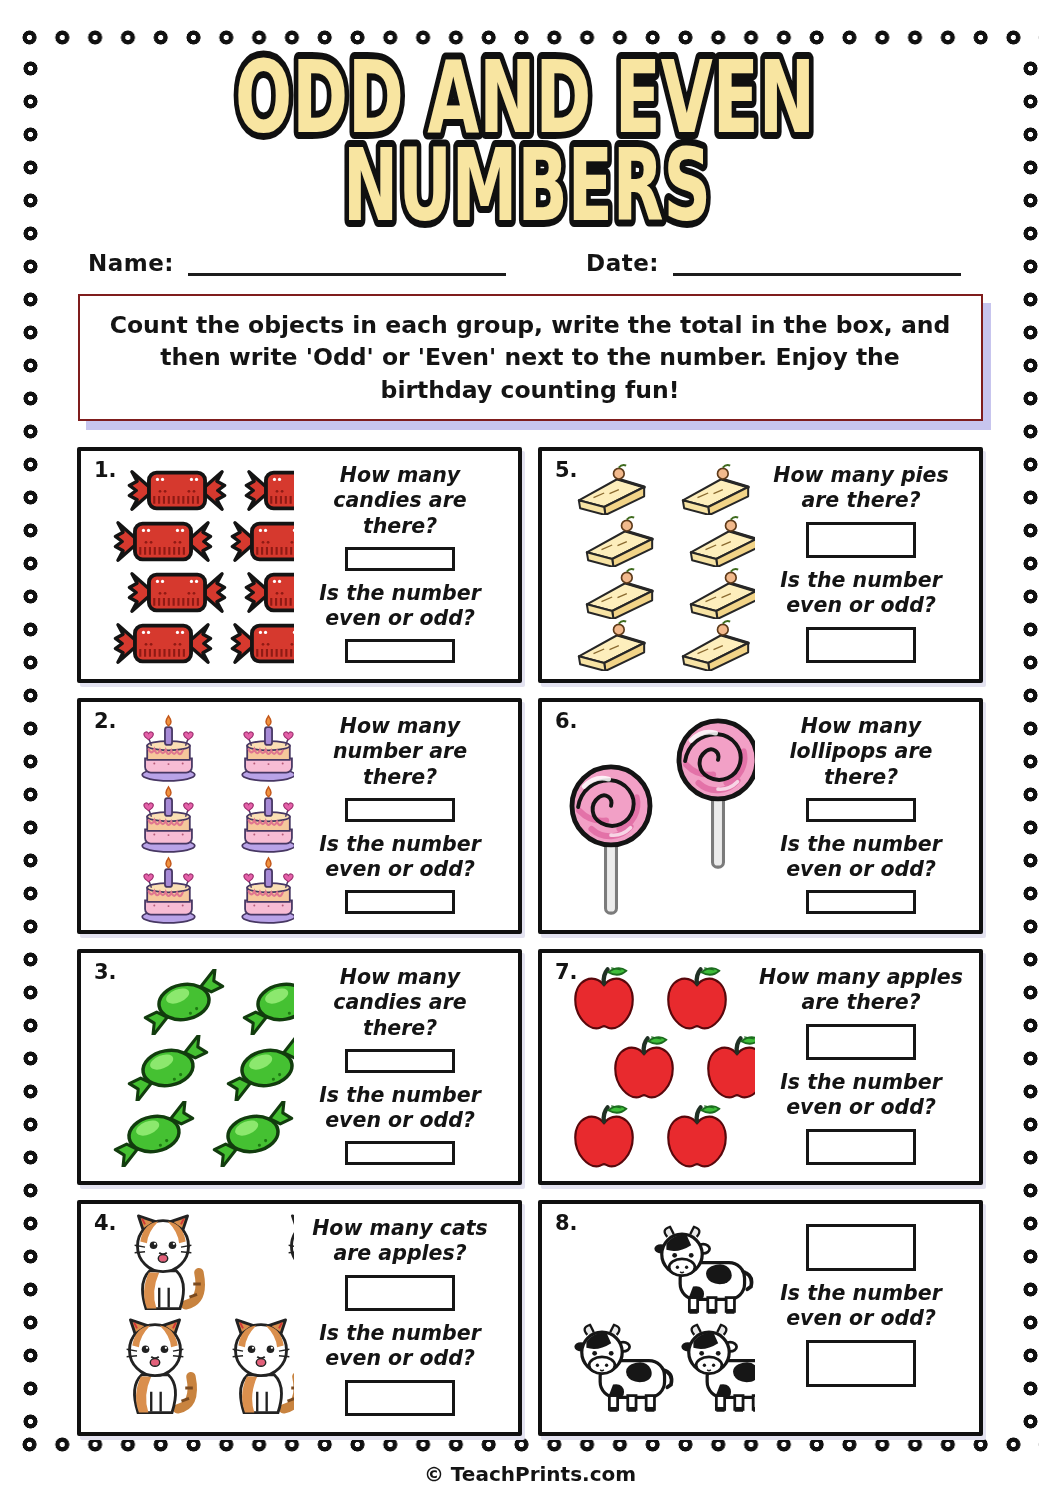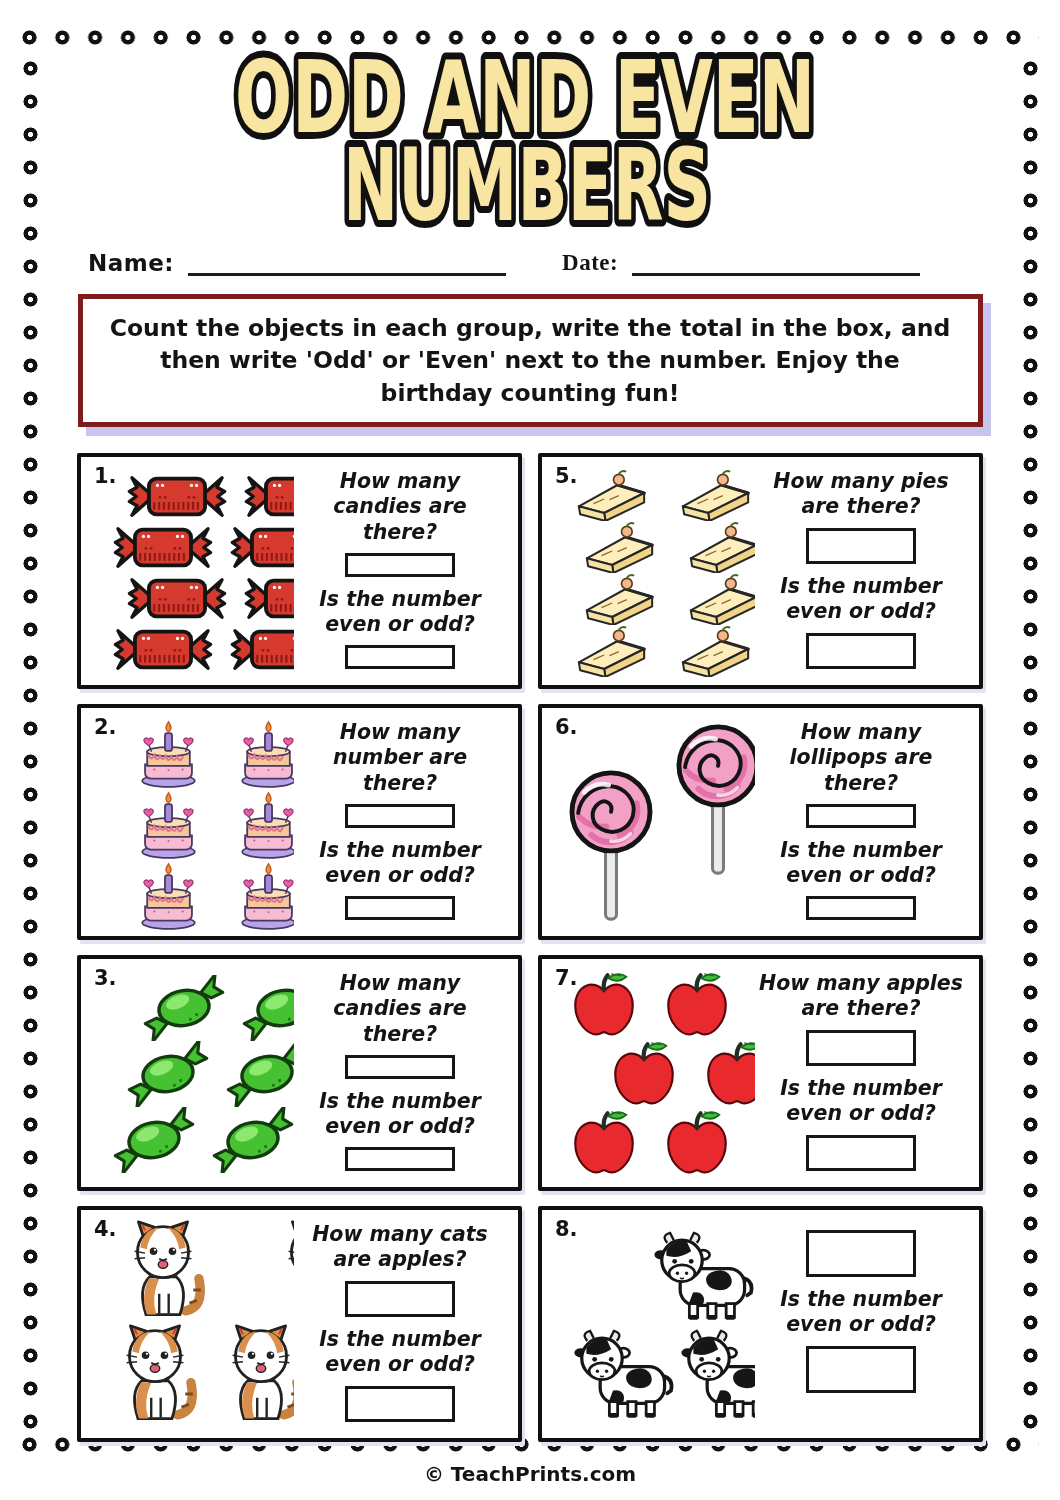--- a/index.html
+++ b/index.html
@@ -28,26 +28,26 @@
     paint-order:stroke; stroke-linejoin:round;
     font-size:100px;
   }
 
   
   .name-date { display:flex; align-items:flex-end; margin:18px 60px 0 88px; }
   .field-label { font-size:23px; font-weight:bold; letter-spacing:.5px; }
   .write-line { border-bottom:3px solid #1c1c1c; height:26px; margin-left:14px; }
   .name-line { width:318px; }
   .date-line { width:288px; }
-  .date-label { margin-left:56px;font-family:Liberation Serif, serif; }
+  .date-label { margin-left:80px; }
 
   
   .instruction {
     width:905px; margin:18px auto 0; padding:13px 26px;
-    border:5px solid #7f1d1d; background:#fff;
+    border:2px solid #7f1d1d; background:#fff;
     box-shadow:8px 9px 0 #c7c5ee;
     text-align:center; font-size:23.5px; font-weight:600; line-height:1.38;
   }
 
   
   .qgrid {
     width:906px; margin:26px auto 0;
     display:grid; grid-template-columns:445px 445px; gap:15px 16px;
   }
   .card {

